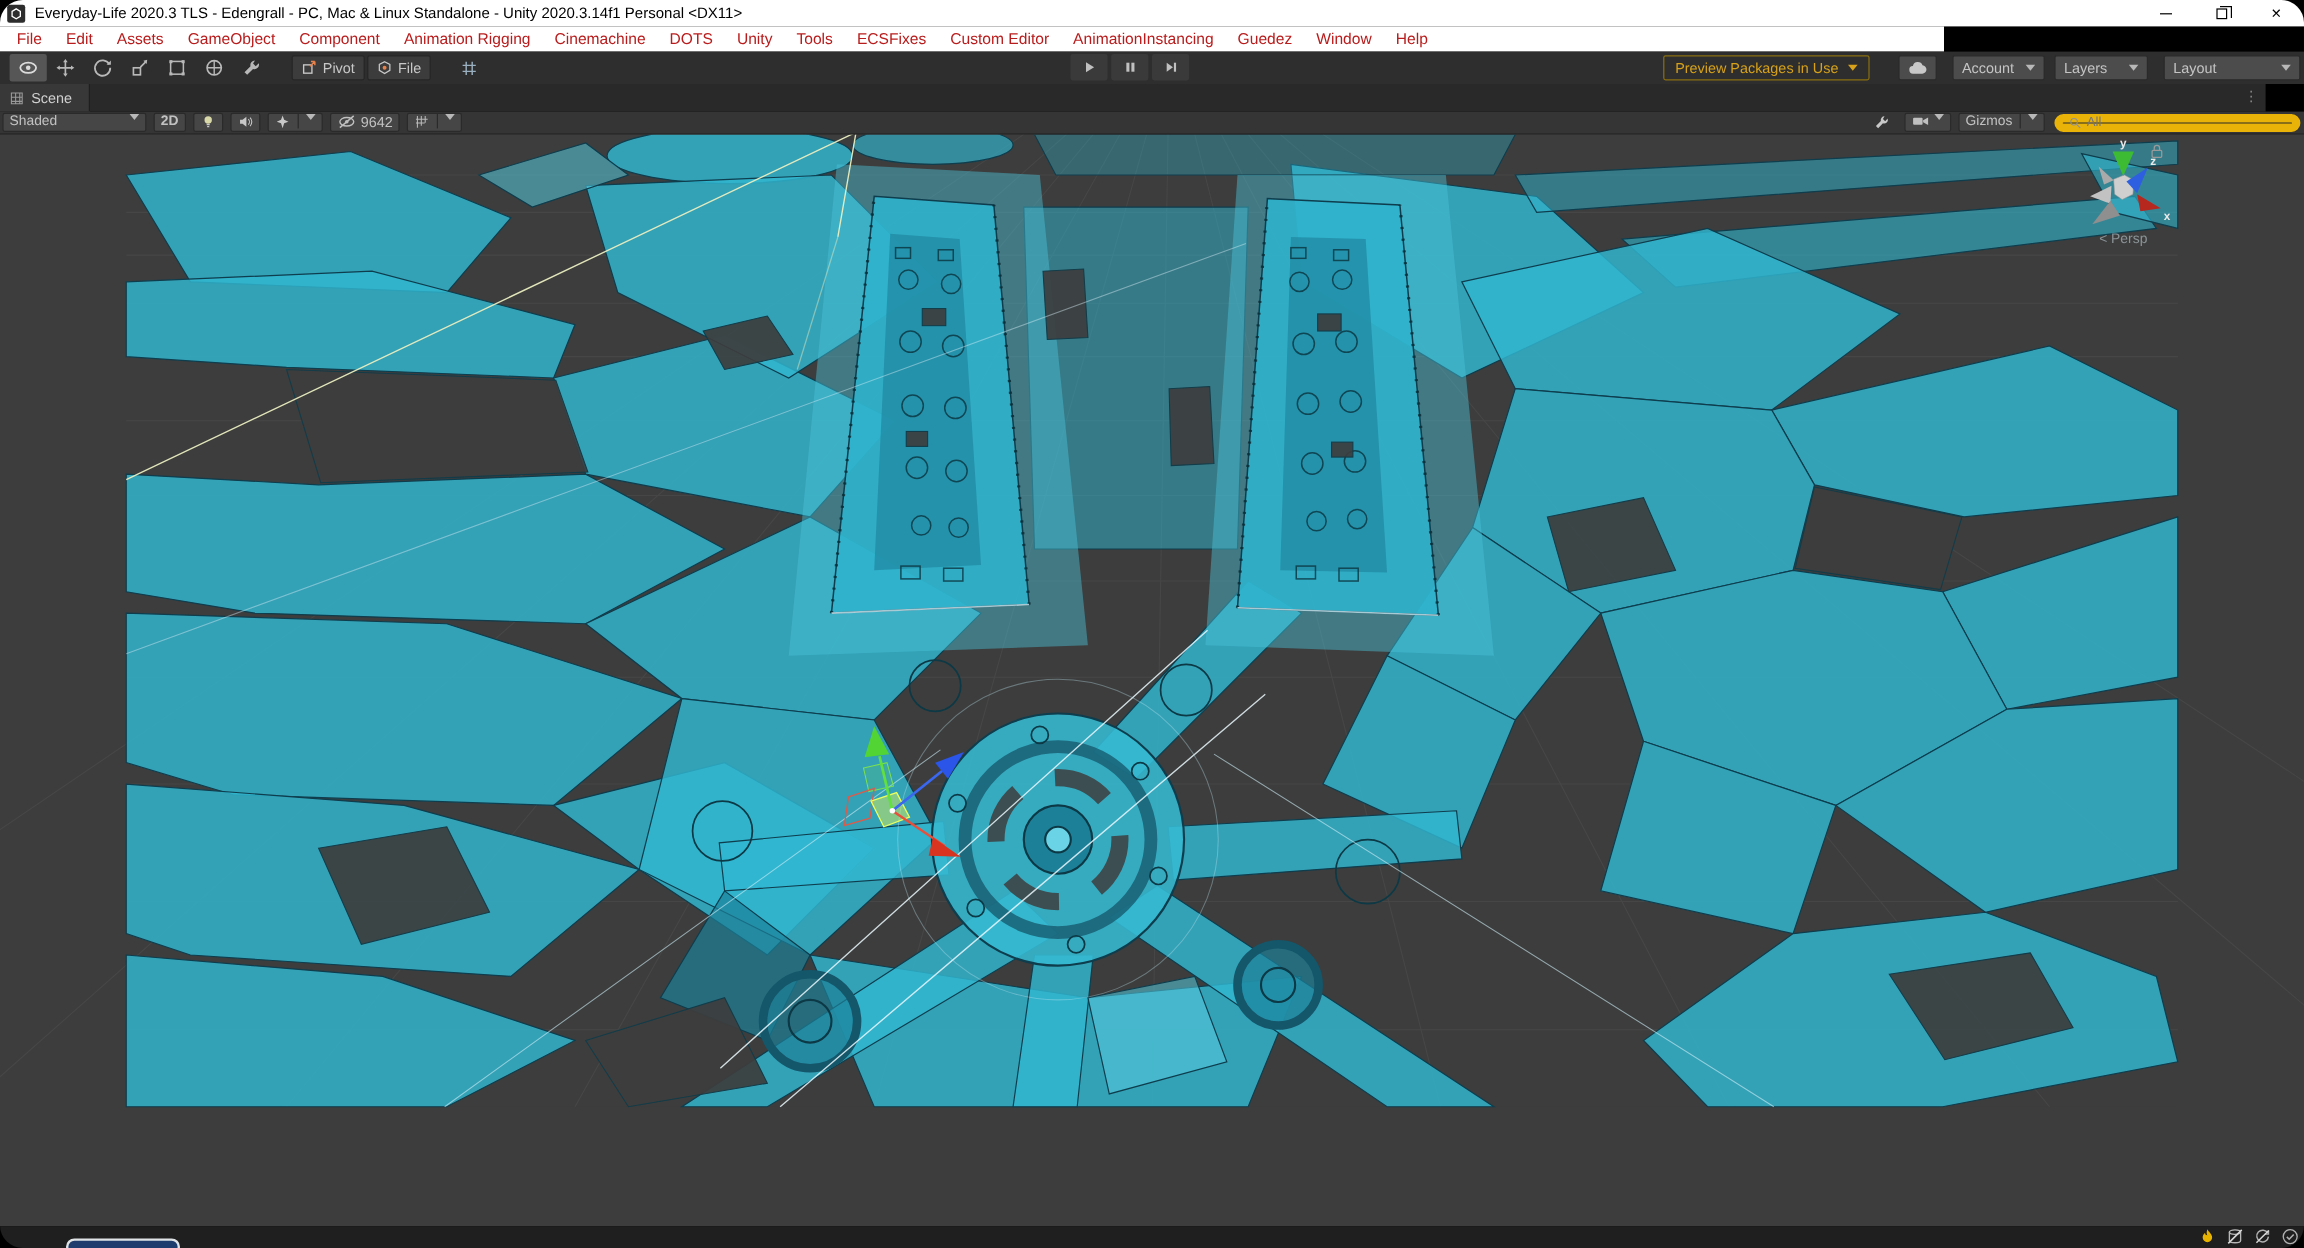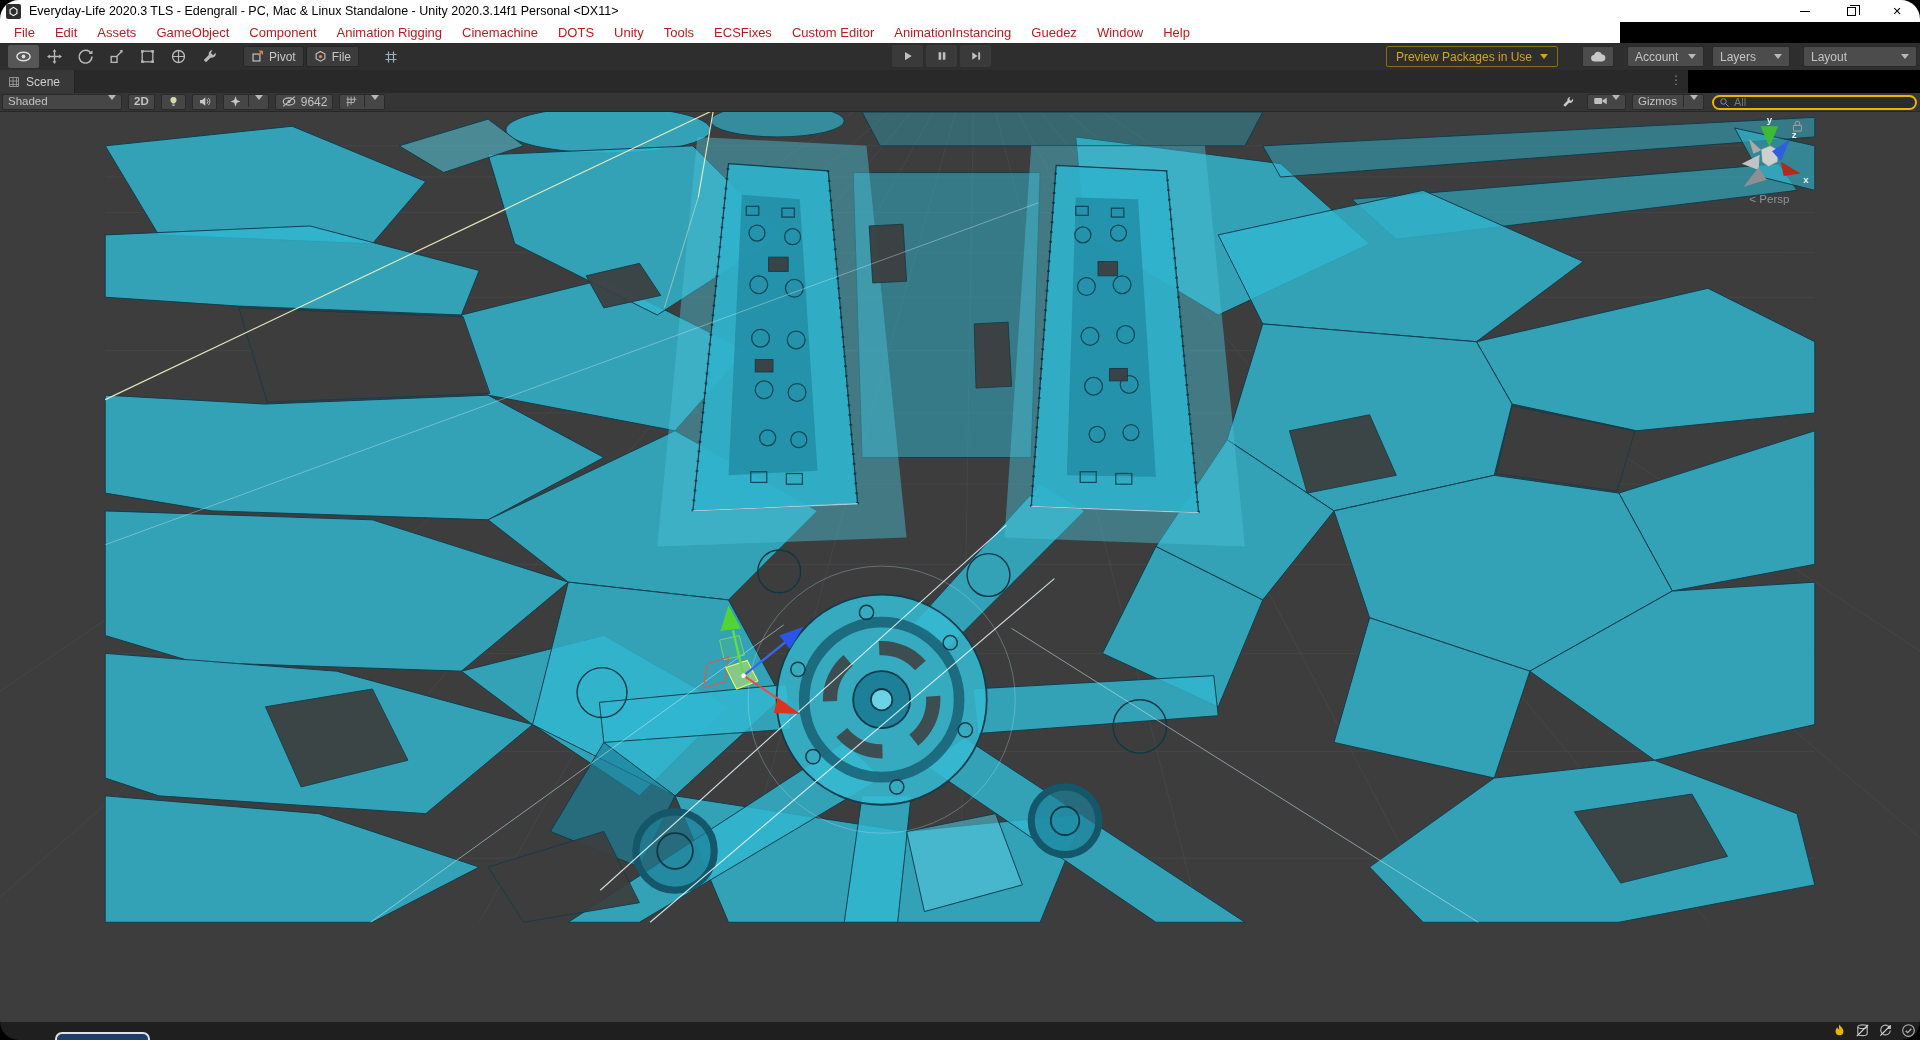--- a/index.html
+++ b/index.html
@@ -40,33 +40,33 @@
   .drop-btn{height:21px;background:#4c4c4c;border:1px solid #2a2a2a;border-radius:2px;color:#c4c4c4;
             display:flex;align-items:center;justify-content:space-between;padding:0 7px;font-size:12px;}
   .cloud-btn{width:32px;margin-right:13px;justify-content:center;}
   .acct{width:77px;margin-right:8px;}
   .layers{width:78px;margin-right:13px;}
   .layout{width:114px;}
   .arrow{width:0;height:0;border-left:4px solid transparent;border-right:4px solid transparent;
          border-top:5px solid #b8b8b8;}
   .arrow.gold{border-top-color:#d7a21a;}
   
-  .tabbar{position:absolute;top:70px;left:0;width:1688px;height:23px;background:#292929;padding-left:22px;}
+  .tabbar{position:absolute;top:70px;left:0;width:1888px;height:23px;background:#292929;padding-left:22px;}
   .tab{position:absolute;left:0;top:0;height:23px;background:#383838;display:flex;align-items:center;
        gap:6px;padding:0 14px 0 8px;color:#cfcfcf;font-size:12px;border-right:1px solid #1f1f1f;}
   .pane-menu{position:absolute;right:6px;top:3px;color:#8a8a8a;font-size:12px;}
   
   .scenebar{position:absolute;top:93px;left:0;width:1920px;height:19px;background:#353535;
             display:flex;align-items:center;color:#c2c2c2;font-size:11.5px;border-bottom:1px solid #282828;}
   .sb-btn{height:16px;background:#464646;border:1px solid #2a2a2a;border-radius:2px;display:flex;
           align-items:flex-start;margin-left:6px;padding:0 5px;gap:4px;}
   .sb-btn.first{margin-left:2px;width:120px;justify-content:space-between;}
   .sb-div{width:1px;height:12px;background:#2a2a2a;margin:0 2px;}
   .sb-right{position:absolute;right:3px;top:1px;display:flex;align-items:center;height:16px;}
-  .search{width:205px;height:15px;background:#2b2b2b;border:2px solid #eab308;border-radius:8px;
+  .search{width:205px;height:15px;background:#2b2b2b;border:7px solid #eab308;border-radius:8px;
           display:flex;align-items:center;padding:0 5px;gap:2px;margin-left:8px;}
   .search input{background:transparent;border:none;outline:none;color:#999;font-size:11px;width:170px;
           font-family:"Liberation Sans",sans-serif;}
   
   .viewport{position:absolute;top:112px;left:0;width:1920px;height:910px;background:#3d3d3d;overflow:hidden;}
   
   .statusbar{position:absolute;top:1022px;left:0;width:1920px;height:18px;background:#1f1f1f;overflow:hidden;}
   .status-icons{position:absolute;right:4px;top:1px;display:flex;gap:8px;align-items:center;}
   .status-icons span{display:flex;}
   .progress-sliver{position:absolute;left:55px;bottom:-6px;width:95px;height:14px;

